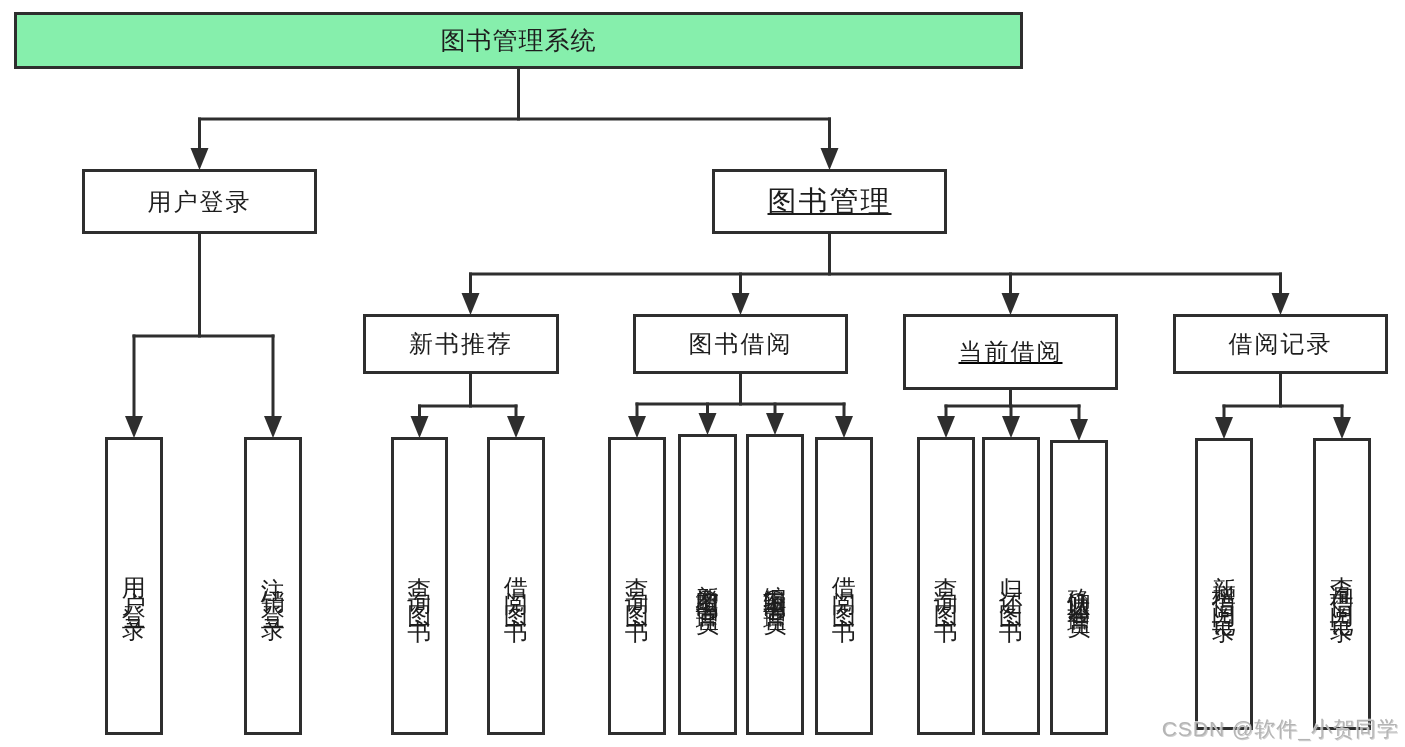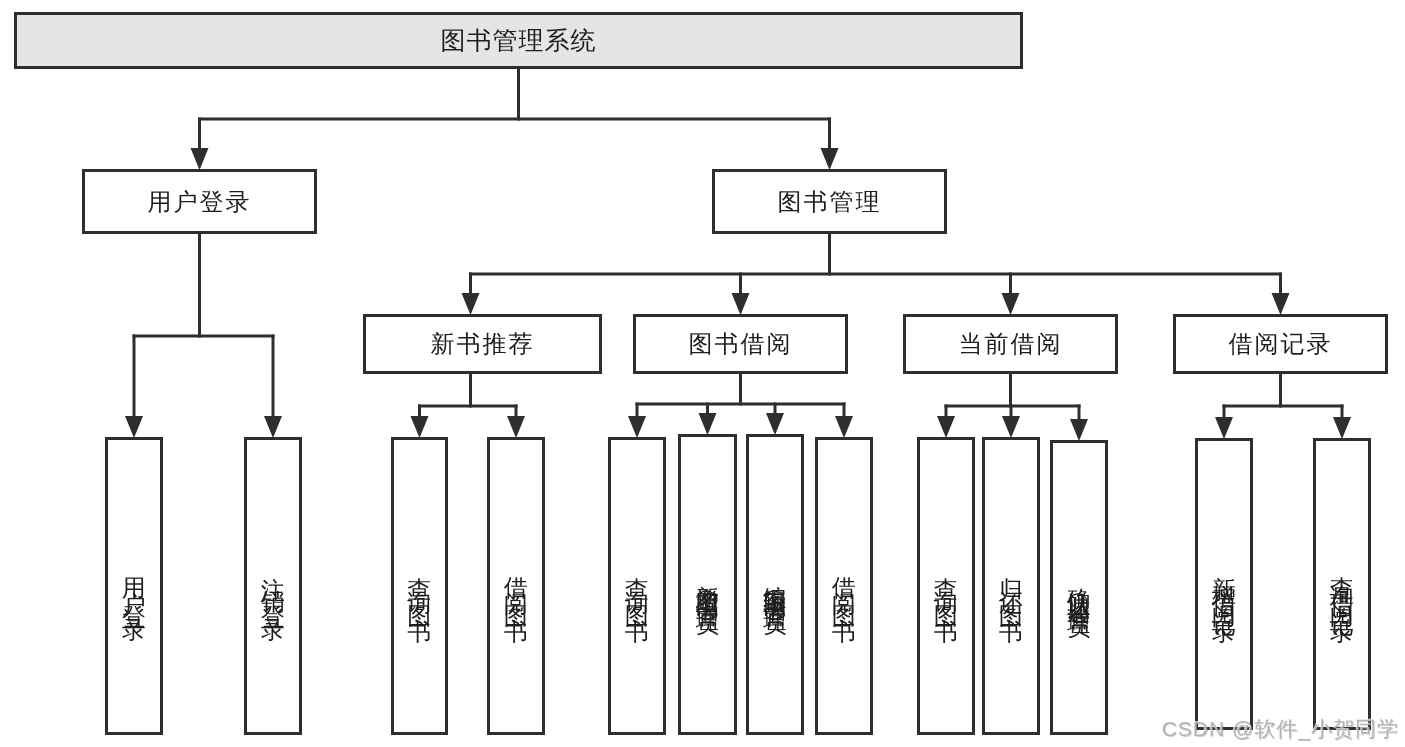--- a/index.html
+++ b/index.html
@@ -99,36 +99,36 @@
       <line x1="1079" y1="406" x2="1079" y2="428" stroke="#2e2e2e" stroke-width="3" stroke-linecap="square"></line>
       <polygon points="1070,419 1088,419 1079,441" fill="#2e2e2e"></polygon>
       <line x1="1280.5" y1="374" x2="1280.5" y2="406" stroke="#2e2e2e" stroke-width="3" stroke-linecap="square"></line>
       <line x1="1224" y1="406" x2="1342" y2="406" stroke="#2e2e2e" stroke-width="3" stroke-linecap="square"></line>
       <line x1="1224" y1="406" x2="1224" y2="426" stroke="#2e2e2e" stroke-width="3" stroke-linecap="square"></line>
       <polygon points="1215,417 1233,417 1224,439" fill="#2e2e2e"></polygon>
       <line x1="1342" y1="406" x2="1342" y2="426" stroke="#2e2e2e" stroke-width="3" stroke-linecap="square"></line>
       <polygon points="1333,417 1351,417 1342,439" fill="#2e2e2e"></polygon>
     </svg>
   <div class="watermark" style="color: rgb(180, 180, 180);">CSDN @软件_小贺同学</div>
-<div class="node h" style="left: 14px; top: 12px; width: 1009px; height: 57px; border-color: rgb(46, 46, 46); background: #e5e5e5;">
+<div class="node h" style="left: 14px; top: 12px; width: 1009px; height: 57px; border-color: rgb(46, 46, 46); background: #86efac;">
       <span class="lbl" style="font-size: 25px; color: rgb(29, 29, 29); letter-spacing: 1px;">图书管理系统</span>
     </div>
     <div class="node h" style="left: 82px; top: 169px; width: 235px; height: 65px; border-color: rgb(46, 46, 46); background: rgb(255, 255, 255);">
       <span class="lbl" style="font-size: 24px; color: rgb(29, 29, 29); letter-spacing: 2px;">用户登录</span>
     </div>
     <div class="node h" style="left: 712px; top: 169px; width: 235px; height: 65px; border-color: rgb(46, 46, 46); background: rgb(255, 255, 255);">
-      <span class="lbl" style="font-size: 24px; color: rgb(29, 29, 29); letter-spacing: 2px;">图书管理</span>
+      <span class="lbl" style="font-size: 29px; color: rgb(29, 29, 29); letter-spacing: 2px; text-decoration: underline;">图书管理</span>
     </div>
-    <div class="node h" style="left: 363px; top: 314px; width: 239px; height: 60px; border-color: rgb(46, 46, 46); background: rgb(255, 255, 255);">
+    <div class="node h" style="left: 363px; top: 314px; width: 196px; height: 60px; border-color: rgb(46, 46, 46); background: rgb(255, 255, 255);">
       <span class="lbl" style="font-size: 24px; color: rgb(29, 29, 29); letter-spacing: 2px;">新书推荐</span>
     </div>
     <div class="node h" style="left: 633px; top: 314px; width: 215px; height: 60px; border-color: rgb(46, 46, 46); background: rgb(255, 255, 255);">
       <span class="lbl" style="font-size: 24px; color: rgb(29, 29, 29); letter-spacing: 2px; text-align: center;">图书借阅</span>
     </div>
-    <div class="node h" style="left: 903px; top: 314px; width: 215px; height: 60px; border-color: rgb(46, 46, 46); background: rgb(255, 255, 255);">
+    <div class="node h" style="left: 903px; top: 314px; width: 215px; height: 76px; border-color: rgb(46, 46, 46); background: rgb(255, 255, 255); text-decoration: underline;">
       <span class="lbl" style="font-size: 24px; color: rgb(29, 29, 29); letter-spacing: 2px;">当前借阅</span>
     </div>
     <div class="node h" style="left: 1173px; top: 314px; width: 215px; height: 60px; border-color: rgb(46, 46, 46); background: rgb(255, 255, 255);">
       <span class="lbl" style="font-size: 24px; color: rgb(29, 29, 29); letter-spacing: 2px;">借阅记录</span>
     </div>
     <div class="node v" style="left: 105px; top: 437px; width: 58px; height: 298px; border-color: rgb(46, 46, 46); background: rgb(255, 255, 255);">
       <span class="lbl" style="font-size: 24px; color: rgb(29, 29, 29); letter-spacing: 14px;">用户登录</span>
     </div>
     <div class="node v" style="left: 244px; top: 437px; width: 58px; height: 298px; border-color: rgb(46, 46, 46); background: rgb(255, 255, 255);">
       <span class="lbl" style="font-size: 24px; color: rgb(29, 29, 29); letter-spacing: 14px;">注销登录</span>

